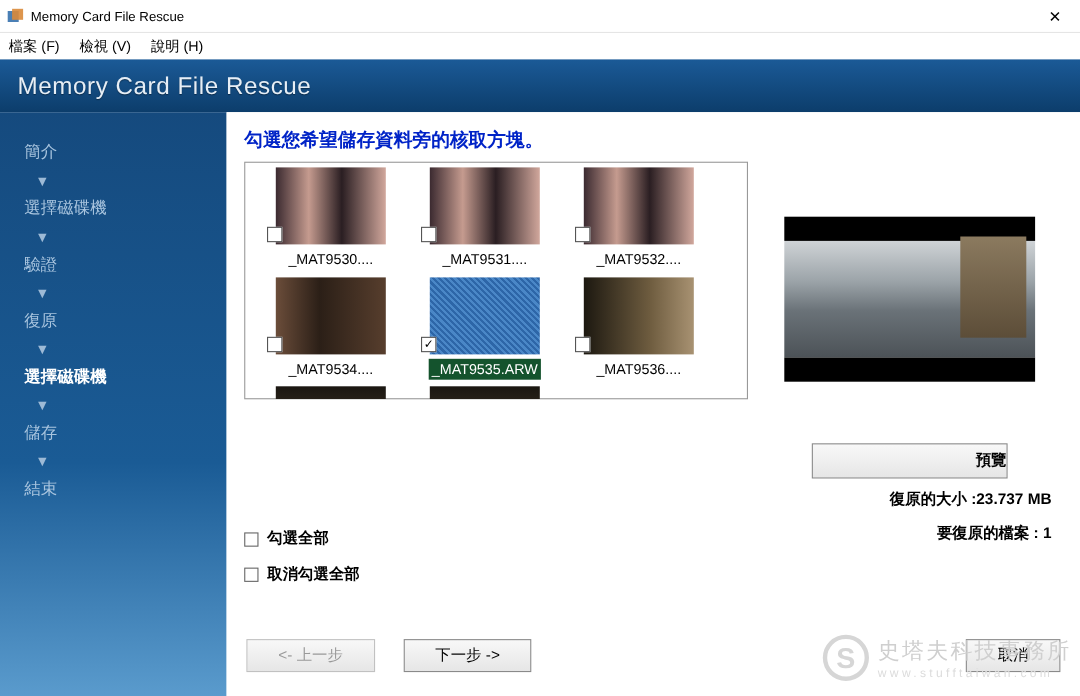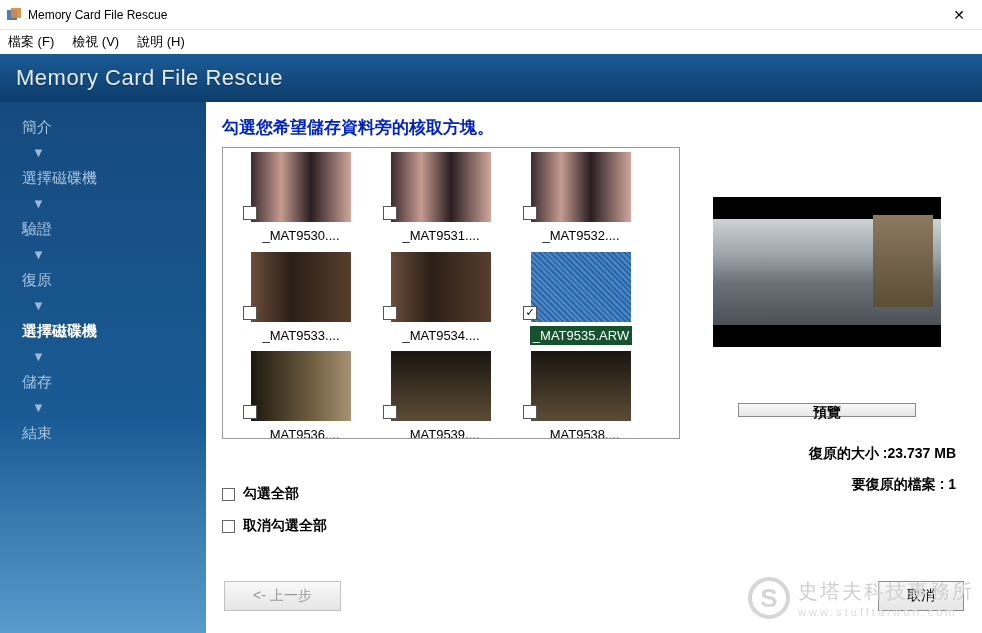--- a/index.html
+++ b/index.html
@@ -10,50 +10,50 @@
 .titlebar-title { flex: 1; font-size: 12px; color: #000; }
 .titlebar-close { width: 46px; height: 30px; display: flex; align-items: center; justify-content: center; cursor: pointer; font-size: 14px; color:#000;}
 
 .menubar { height: 24px; display: flex; align-items: center; padding: 0 8px; gap: 18px; font-size: 13px; color: #000; }
 .menuitem { cursor: pointer; }
 
 .header-band { height: 48px; background: linear-gradient(to bottom,#1b5a97 0%,#0c3d6b 100%); display: flex; align-items: center; padding-left: 16px; }
 .header-band-title { color: #e6eef6; font-size: 22px; letter-spacing: 0.5px; text-shadow: 0 1px 1px rgba(0,0,0,0.4); }
 
 .body { display: flex; height: calc(633px - 30px - 24px - 48px); }
-.sidebar { width: 206px; background: linear-gradient(to bottom, #154a7e 0%, #1a5b95 60%, #5a9bcd 100%); padding-top: 12px; display:flex; flex-direction:column; align-items:flex-start; }
+.sidebar { width: 206px; background: linear-gradient(to bottom, #154a7e 0%, #1a5b95 60%, #5a9bcd 100%); padding-top: 24px; display:flex; flex-direction:column; align-items:flex-start; }
 .step { color: #a8c4de; font-size: 15px; padding: 4px 0 4px 22px; line-height:1.2; }
 .step.active { color: #fff; font-weight:bold; }
 .arrow-down { color:#9dbad6; font-size:13px; margin:6px 0 6px 32px; line-height:1;}
 
 .main { flex:1; background:#fff; padding: 14px 32px 12px 16px; position:relative; }
 .instruction { color:#0023c7; font-size:17px; font-weight:bold; margin-bottom:8px; }
 
 .content-row { display:flex; gap:24px; }
-.grid-wrap { width:458px; height:292px; border:1px solid #999; background:#fff; position:relative; }
+.grid-wrap { width:458px; height:216px; border:1px solid #999; background:#fff; position:relative; }
 .grid-scroll { position:absolute; inset:0; overflow-y:scroll; overflow-x:hidden; }
 .grid { display:flex; flex-wrap:wrap; padding:2px 0 0 8px; gap:0; }
 .thumb-cell { width:140px; display:flex; flex-direction:column; align-items:center; padding:2px 0 4px 0; position:relative; }
 .thumb-box { width:100px; height:70px; background:#777; position:relative; }
 .chkwrap { position:absolute; left:12px; top:56px; width:14px; height:14px; background:#fff; border:1px solid #555; display:flex; align-items:center; justify-content:center; font-size:11px; }
 .fname { font-size:13px; color:#000; margin-top:4px; text-align:center; padding:2px 3px; max-width:130px; white-space:normal; word-break:break-all; line-height:1.2; }
 .fname.sel { background:#14532d; color:#fff; }
 
 
 .img-indoor-dark { background:linear-gradient(to right,#6b4d3a 0%,#2b1f17 40%,#573e2d 100%); }
 .img-indoor-people { background:linear-gradient(to right,#3b2a30 0%,#c59b8f 30%,#2a1e22 60%,#d1a79c 100%); }
 .img-city-sel { background:repeating-linear-gradient(45deg,#4a87c7 0 2px,#2d66a8 2px 4px); }
 .img-interior { background:linear-gradient(to right,#1c1810 0%,#6e5c3f 60%,#a89272 100%); }
 .img-interior2 { background:linear-gradient(to bottom,#1a1611 0%,#5c4c35 100%); }
 
 .preview-col { flex:1; display:flex; flex-direction:column; align-items:center; }
 .preview-box { width:228px; height:250px; display:flex; align-items:center; justify-content:center; }
 .preview-img { width:228px; height:150px; background:linear-gradient(to bottom,#cfd3d6 0%,#9ba3a8 35%,#6a7278 60%,#4c5257 100%); border-top:22px solid #000; border-bottom:22px solid #000; position:relative; }
 .preview-img::after { content:""; position:absolute; right:8px; top:-4px; bottom:18px; width:60px; background:linear-gradient(to bottom,#8b7a5f 0%,#5c4d38 100%); }
-.preview-btn { width:178px; height:14px; border:1px solid #8a8a8a; background:linear-gradient(to bottom,#f8f8f8,#e6e6e6); font-size:14px; font-weight:bold; cursor:pointer; font-family:inherit; margin-top:6px; }
+.preview-btn { width:178px; height:32px; border:1px solid #8a8a8a; background:linear-gradient(to bottom,#f8f8f8,#e6e6e6); font-size:14px; font-weight:bold; cursor:pointer; font-family:inherit; margin-top:6px;text-align:right; }
 
 .checks { margin-top:46px; }
 .ckl { display:flex; align-items:center; gap:8px; margin-bottom:14px; font-size:14px; font-weight:bold; }
 .small-chk { width:13px; height:13px; border:1px solid #666; background:#fff; }
 
 .stats { position:absolute; right:26px; top:336px; text-align:right; font-size:14px; font-weight:bold; line-height:2.2; }
 
 .nav-row { position:absolute; bottom:22px; left:18px; right:18px; display:flex; align-items:flex-end; }
 .nav-btn { height:30px; padding:0 28px; border:1px solid #8a8a8a; background:linear-gradient(to bottom,#f8f8f8,#e6e6e6); font-size:14px; cursor:pointer; font-family:inherit; }
 .nav-btn.disabled { color:#9a9a9a; border-color:#c1c1c1; }
@@ -130,25 +130,20 @@
                 <div class="fname">_MAT9531....</div>
               </div>
               <div class="thumb-cell">
                 <div class="thumb-box img-indoor-people"></div>
                 <div class="chkwrap"></div>
                 <div class="fname">_MAT9532....</div>
               </div>
               <div class="thumb-cell">
                 <div class="thumb-box img-indoor-dark"></div>
                 <div class="chkwrap"></div>
-                <div class="fname">_MAT9533....</div>
-              </div>
-              <div class="thumb-cell">
-                <div class="thumb-box img-indoor-dark"></div>
-                <div class="chkwrap"></div>
                 <div class="fname">_MAT9534....</div>
               </div>
               <div class="thumb-cell">
                 <div class="thumb-box img-city-sel"></div>
                 <div class="chkwrap">✓</div>
                 <div class="fname sel">_MAT9535.ARW</div>
               </div>
               <div class="thumb-cell">
                 <div class="thumb-box img-interior"></div>
                 <div class="chkwrap"></div>
@@ -192,20 +187,21 @@
         <span>復原的大小 :</span><span>23.737 MB</span>
       </div>
       <div>
         <span>要復原的檔案 :</span> <span>1</span>
       </div>
     </div>
 
     <div class="nav-row">
       <button class="nav-btn disabled">&lt;- 上一步</button>
       <div class="nav-spacer-a"></div>
+      <button class="nav-btn">下一步 -&gt;</button>
       <div class="nav-fill"></div>
       <button class="nav-btn">取消</button>
     </div>
 
     <div class="watermark">
       <div class="wm-circle">S</div>
       <div>
         <div class="wm-text">史塔夫科技事務所</div>
         <div class="wm-sub">www.stufftaiwan.com</div>
       </div>

